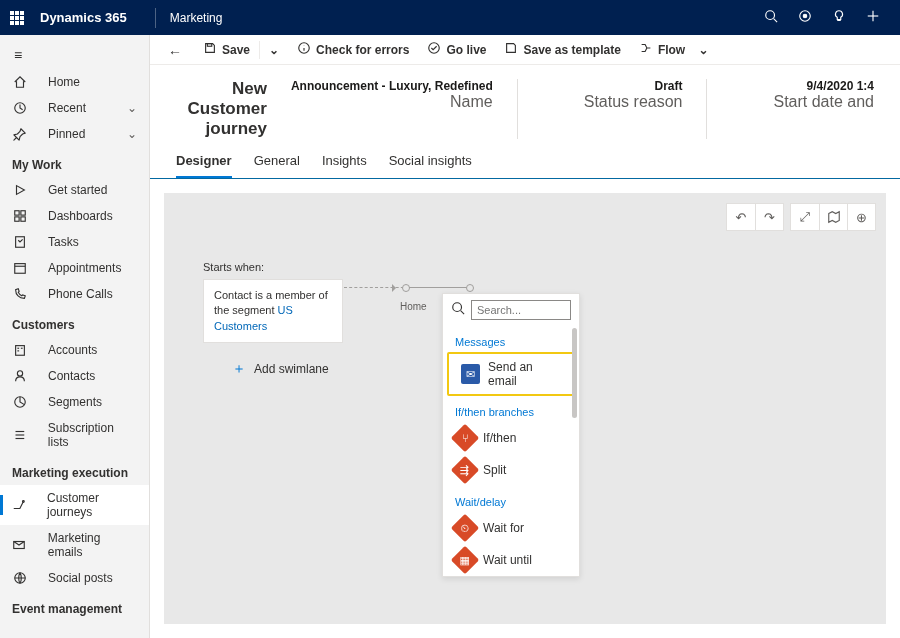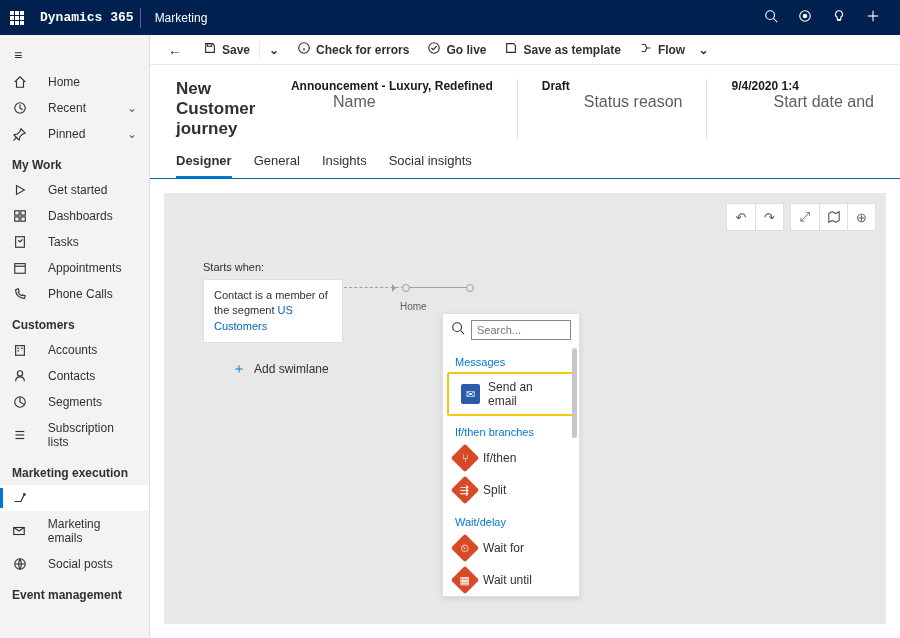--- a/index.html
+++ b/index.html
@@ -2,21 +2,21 @@
 <html><head>
 <meta charset="utf-8">
 <style>
   * { box-sizing: border-box; margin: 0; padding: 0; font-family: "Segoe UI", -apple-system, sans-serif; }
   body { width: 900px; height: 638px; overflow: hidden; background: #fff; color: #323130; position: relative; }
 
   
   .topbar { height: 35px; background: #002050; color: #fff; display: flex; align-items: center; padding: 0 10px; font-size: 13px; }
   .topbar .grid-icon { width: 16px; margin-right: 14px; display: flex; flex-wrap: wrap; gap: 1px; }
   .topbar .grid-icon span { width: 4px; height: 4px; background: #fff; }
-  .topbar .brand { font-weight: 600; margin-right: 6px; font-family: Liberation Mono, monospace; }
+  .topbar .brand { font-weight: 600; margin-right: 28px; }
   .topbar .vdiv { width: 1px; height: 20px; background: rgba(255,255,255,0.3); margin-right: 14px; }
   .topbar .app { font-size: 12px; }
   .topbar .spacer { flex: 1; }
   .topbar .ticon { width: 34px; text-align: center; font-size: 15px; cursor: pointer; }
 
   
   .shell { display: flex; height: calc(100% - 35px); }
   .nav { width: 150px; background: #f3f3f3; border-right: 1px solid #e1dfdd; overflow: hidden; font-size: 12px; padding-top: 6px; position: relative; }
   .nav .hamb { padding: 6px 14px; font-size: 14px; }
   .nav-item { display: flex; align-items: center; padding: 6px 12px; gap: 21px; cursor: pointer; }
@@ -27,21 +27,21 @@
   .nav .chev { margin-left: auto; color: #605e5c; }
   .nav-scroll { position: absolute; right: -7px; top: 35px; width: 7px; height: 160px; background: #c8c6c4; border-radius: 4px; }
 
   
   .main { flex: 1; display: flex; flex-direction: column; min-width: 0; }
   .cmdbar { height: 30px; display: flex; align-items: center; border-bottom: 1px solid #edebe9; font-size: 12px; padding-left: 6px; }
   .cmdbar .back { padding: 0 12px; font-size: 14px; cursor: pointer; }
   .cmdbar .cmd { display: flex; align-items: center; gap: 5px; padding: 0 9px; cursor: pointer; font-weight: bold; }
   .cmdbar .vsplit { width: 1px; height: 18px; background: #edebe9; }
 
-  .header { display: flex; padding: 14px 26px 0 26px; gap: 24px; }
+  .header { display: flex; padding: 14px 26px 0 26px; gap: 24px; text-align: right; }
   .header h1 { font-size: 17px; font-weight: 600; flex: 1; }
   .meta { font-size: 11px; }
   .meta .val { font-weight: 600; font-size: 12px; color: #1b1a19; }
   .meta .lbl { color: #605e5c; font-size: 16px; padding-left: 42px; }
   .metasep { width: 1px; background: #e1dfdd; }
 
   .tabs { display: flex; gap: 22px; padding: 14px 26px 0; border-bottom: 1px solid #0369a1; font-size: 13px; }
   .tab { padding-bottom: 8px; cursor: pointer; }
   .tab.active { font-weight: 600; border-bottom: 2px solid #0078d4; }
 
@@ -60,21 +60,21 @@
   .flowline::before, .flowline::after { content: ""; position: absolute; width: 6px; height: 6px; border: 1px solid #a19f9d; border-radius: 50%; background: #e8e8e8; top: -4px; }
   .flowline::before { left: 58px; }
   .flowline::after { left: 122px; }
   .flowline .arrow { position: absolute; left: 48px; top: -4px; border: 4px solid transparent; border-left-color: #a19f9d; }
   .flowline .ext { position: absolute; left: 65px; top: -1px; width: 60px; border-top: 1px solid #a19f9d; }
   .startnode { position: absolute; left: 236px; top: 108px; font-size: 10px; color: #605e5c; }
 
   .addswim { position: absolute; left: 68px; top: 167px; font-size: 12px; color: #323130; display: flex; align-items: center; gap: 8px; cursor: pointer; }
   .addswim .plus { color: #0078d4; font-size: 14px; }
 
-  .popup { position: absolute; left: 278px; top: 120px; width: 138px; background: #fff; border: 1px solid #e1dfdd; box-shadow: 0 2px 6px rgba(0,0,0,0.1); }
+  .popup { position: absolute; left: 278px; top: 100px; width: 138px; background: #fff; border: 1px solid #e1dfdd; box-shadow: 0 2px 6px rgba(0,0,0,0.1); }
   .popup .srch { display: flex; align-items: center; padding: 6px 8px; gap: 6px; }
   .popup .srch input { flex: 1; border: 1px solid #8a8886; font-size: 11px; padding: 3px 5px; width: 90px; outline: none; }
   .popup .section { font-size: 11px; color: #0078d4; padding: 10px 12px 4px; }
   .popup .opt { display: flex; align-items: center; gap: 8px; padding: 6px 12px; font-size: 12px; cursor: pointer; }
   .popup .opt .ibox { width: 20px; height: 20px; background: #d84a27; color: #fff; display: flex; align-items: center; justify-content: center; font-size: 11px; transform: rotate(45deg); border-radius: 2px; }
   .popup .opt .ibox span { transform: rotate(-45deg); }
   .popup .opt.hl { border: 2px solid #f2c811; margin: 0 4px; border-radius: 2px; }
   .popup .opt.hl .ibox { background: #2a5aa8; transform: none; border-radius: 2px; }
   .popup .opt.hl .ibox span { transform: none; }
   .popup .scrollbar { position: absolute; right: 2px; top: 34px; width: 5px; height: 90px; background: #c8c6c4; border-radius: 3px; }
@@ -238,20 +238,21 @@
       </div>
 
     <div class="nav-head">Marketing execution</div>
     <div class="nav-item sel">
         <span class="ic">
           <svg viewBox="0 0 16 16">
             <path d="M2 12h7l4-8"></path>
             <circle cx="13" cy="4" r="1"></circle>
           </svg>
         </span>
+        <span>Customer journeys</span>
       </div>
     <div class="nav-item">
         <span class="ic">
           <svg viewBox="0 0 16 16">
             <rect x="2" y="4" width="12" height="8"></rect>
             <path d="M2 4l6 4 6-4"></path>
           </svg>
         </span>
         <span>Marketing emails</span>
       </div>

